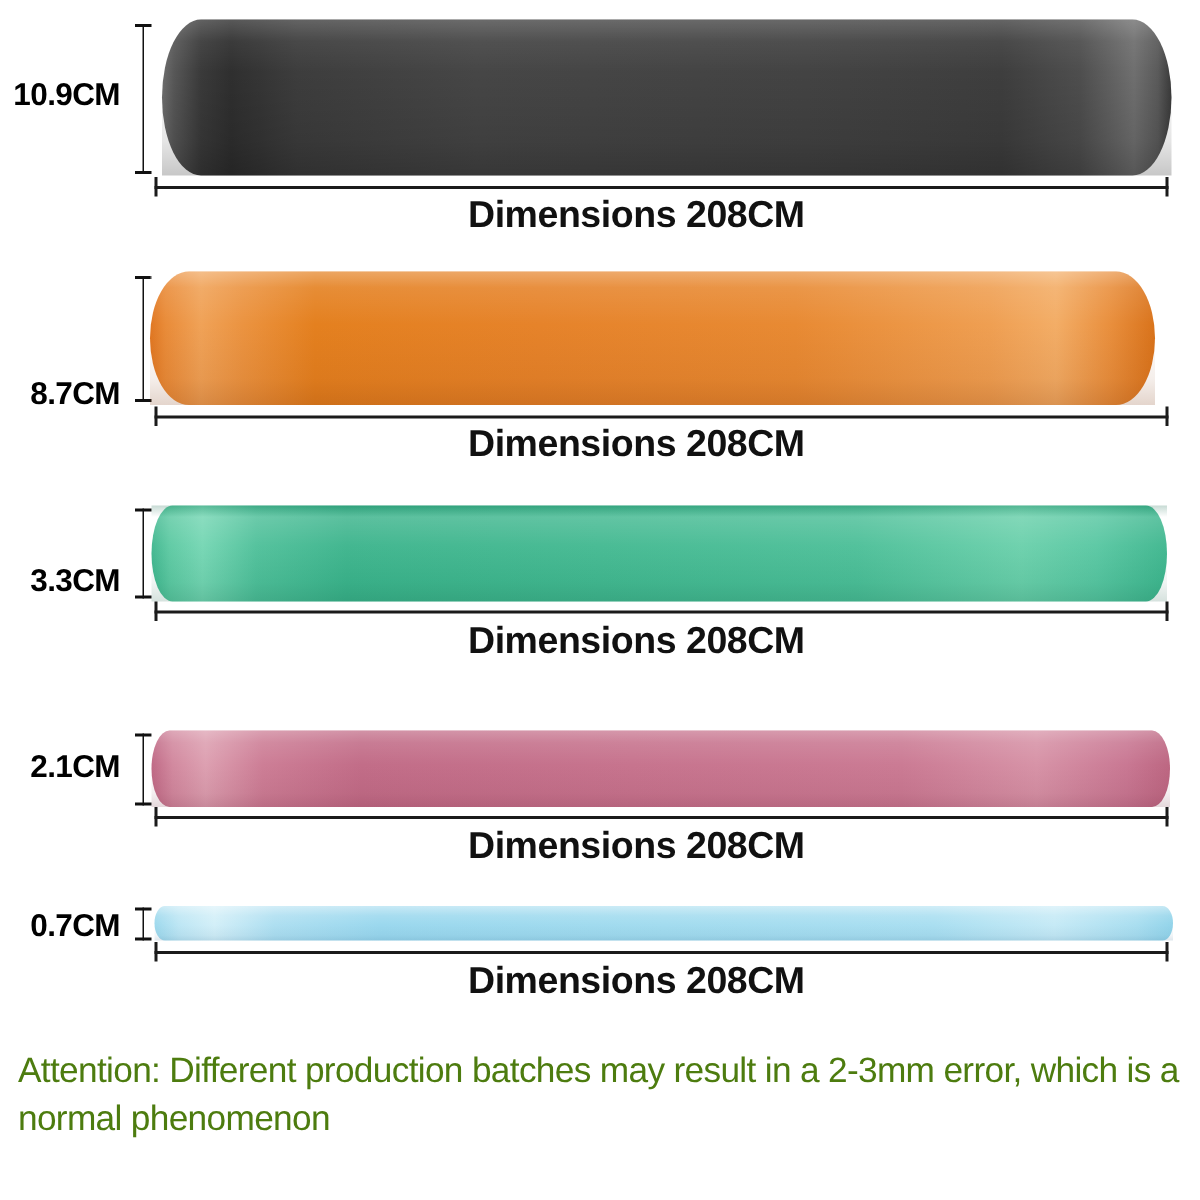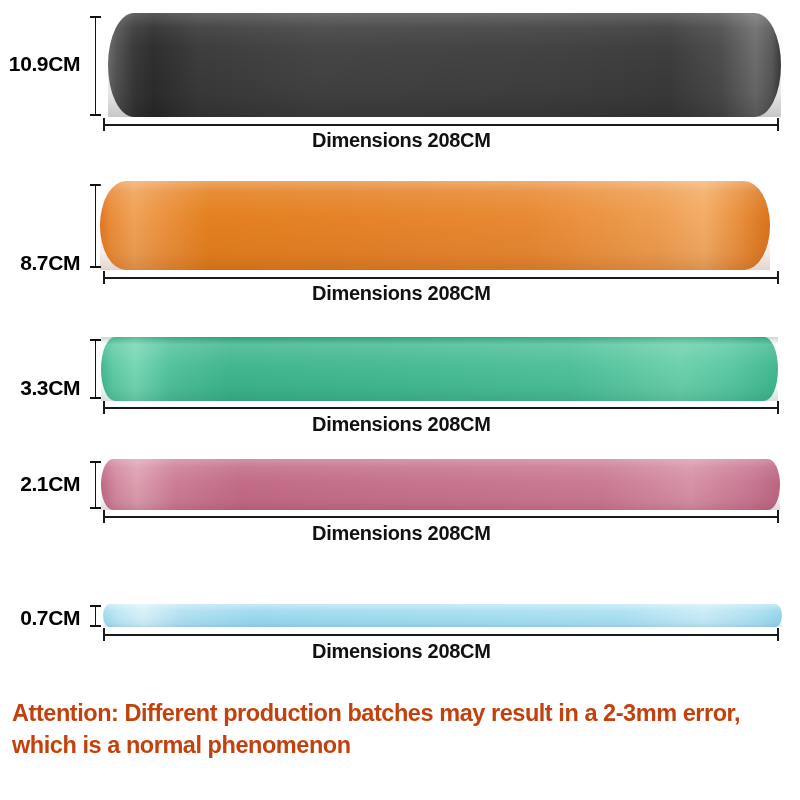--- a/index.html
+++ b/index.html
@@ -102,36 +102,36 @@
     font-size: 21px;
     font-weight: 700;
     color: #000;
     letter-spacing: -0.4px;
     white-space: nowrap;
     text-align: right;
   }
 
   .width-label {
     position: absolute;
-    font-size: 20px;
+    font-size: 25px;
     font-weight: 700;
     color: #111;
     letter-spacing: -0.3px;
     white-space: nowrap;
   }
 
   
   #warning {
     position: absolute;
     left: 12px;
     top: 697px;
     width: 780px;
     font-size: 23.5px;
-    font-weight: 700;
-    color: #c2410c;
+    font-weight: 400;
+    color: #4d7c0f;
     line-height: 1.38;
     letter-spacing: -0.45px;
   }
 </style>
 </head>
 <body>
 
 <div id="diagram">
 
   <div class="band-group" style="top:0px;height:165px;">
@@ -203,21 +203,21 @@
                rgba(255,255,255,0.04) 42%,
                rgba(0,80,55,0.06) 80%,
                rgba(0,75,50,0.16) 100%);"></div>
     </div>
 
     <div class="hdim" style="left:103px; top:89px; width:676px;"></div>
 
     <div class="width-label" style="left:312px; top:95px;">Dimensions 208CM</div>
   </div>
 
-  <div class="band-group" style="top:444px;height:140px;">
+  <div class="band-group" style="top:472px;height:140px;">
     <div class="height-label" style="left:11px; top:28px; width:69px;">2.1CM</div>
 
     <div class="vdim" style="left:95px; top:17px; height:48px;"></div>
 
     <div class="band" style="left:101px; top:15px; width:679px; height:51px;">
       <div class="band-body flat" style="border-radius:12px / 50%; background:
              linear-gradient(to right,
                #c06a86 0px, #d2899f 14px, #dda0b1 36px, #cd7e96 74px,
                #c26d88 140px, #c7748e 320px, #cb7b94 500px,
                #d793a7 590px, #c97893 650px, #bd6782 679px);"></div>

